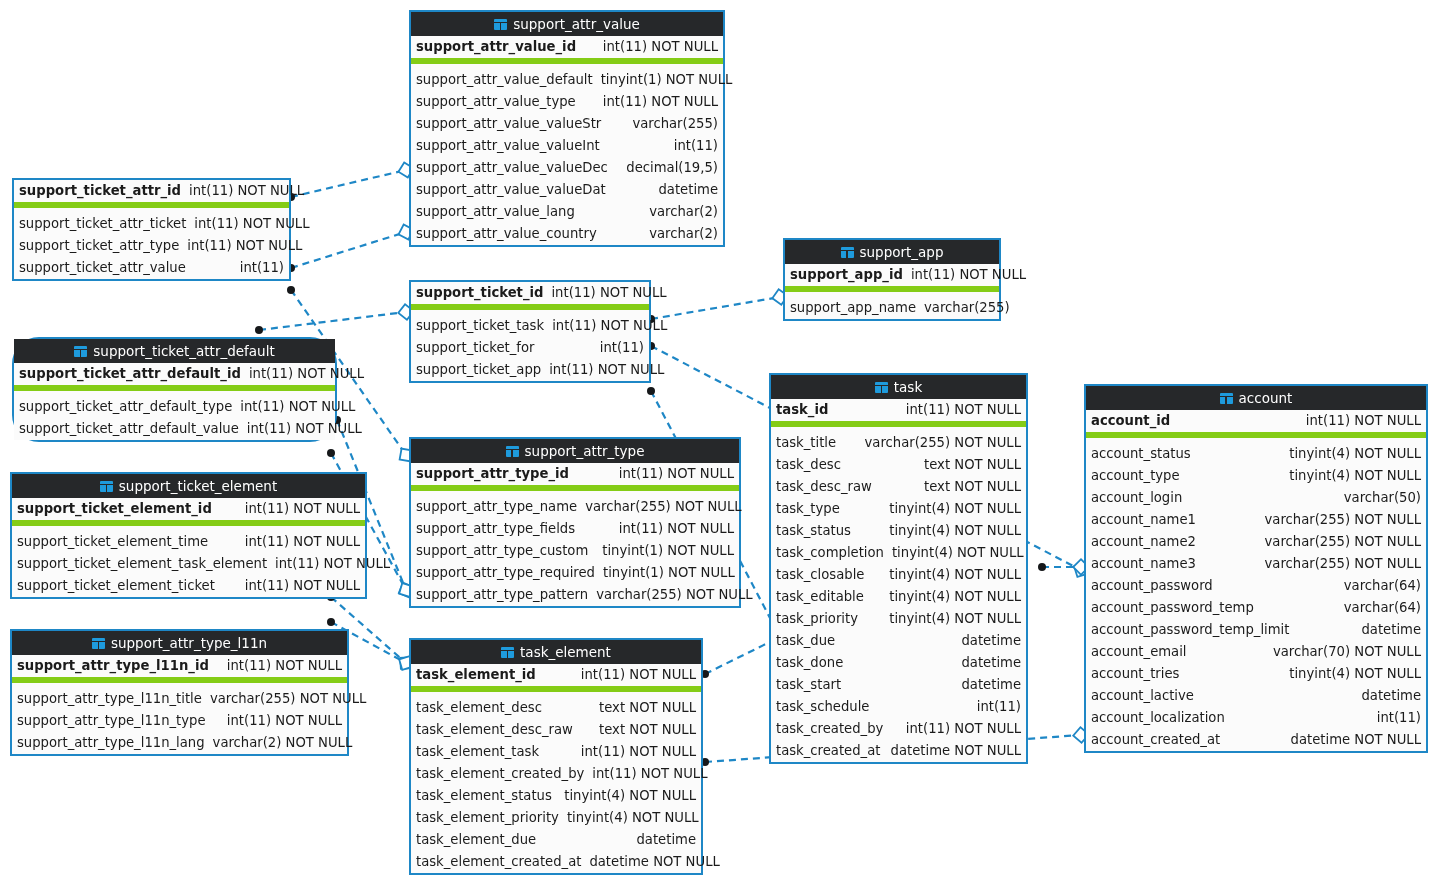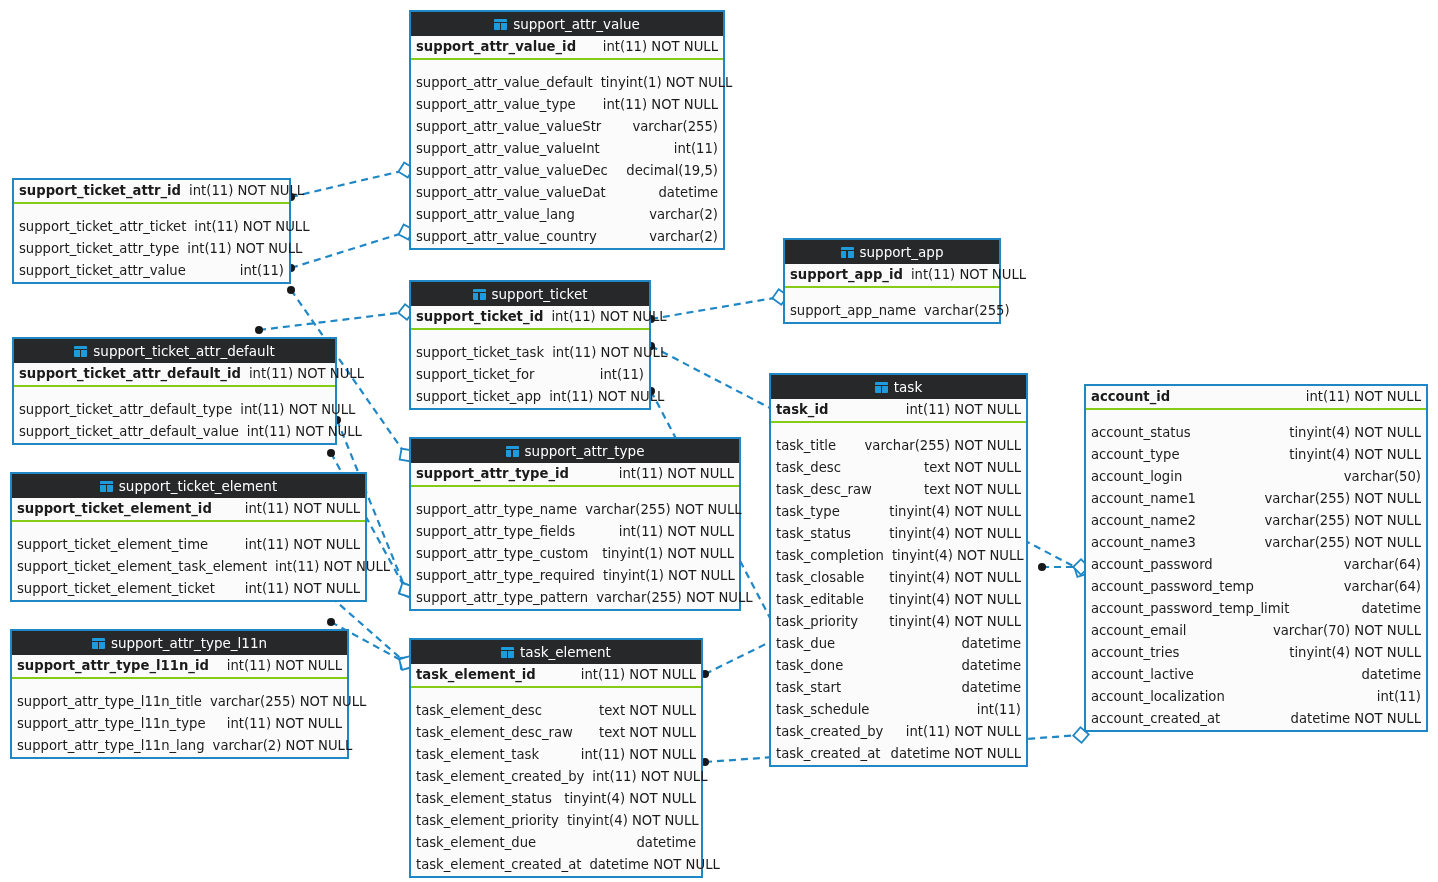--- a/index.html
+++ b/index.html
@@ -38,38 +38,38 @@
     border-radius:1px;
     flex:0 0 auto;
   }
   .tbl-icon::before{
     content:"";position:absolute;left:0;right:0;top:3.5px;height:1.2px;background:#26282a;
   }
   .tbl-icon::after{
     content:"";position:absolute;top:3.5px;bottom:0;left:5.9px;width:1.2px;background:#26282a;
   }
   .pk-row{
-    border-bottom:2px solid #84cc16;
+    border-bottom:6px solid #84cc16;
   }
   .row{
     display:flex;
     align-items:center;
     justify-content:space-between;
     height:22px;
     line-height:22px;
     font-size:13.2px;
     color:#1b1b1b;
     padding:0 5px;
     white-space:nowrap;
     background:#fbfbfb;
   }
   .row .col{ text-align:left; padding-right:8px;}
   .row .typ{ text-align:right; color:#1b1b1b;}
   .pk-row .col{font-weight:bold;}
-  .body-rows{padding-top:12px;}
+  .body-rows{padding-top:5px;}
 </style>
 </head>
 <body>
 
 <div id="canvas">
   <svg id="lines" viewBox="0 0 1438 882" xmlns="http://www.w3.org/2000/svg">
       <g>
         <line x1="291" y1="197" x2="406" y2="170" stroke="#1e87c6" stroke-width="2.2" stroke-dasharray="7,5"></line>
         <circle cx="291" cy="197" r="4" fill="#16181a"></circle>
         <rect x="400.5" y="164.5" width="11" height="11" fill="#ffffff" stroke="#1e87c6" stroke-width="1.8" transform="rotate(31.787253121664758,406,170)"></rect>
@@ -214,44 +214,40 @@
         <span class="typ">int(11) NOT NULL</span>
       </div>
       <div class="body-rows">
         <div class="row">
           <span class="col">support_app_name</span>
           <span class="typ">varchar(255)</span>
         </div>
       </div>
     </div>
     <div class="tbl" style="left: 409px; top: 280px; width: 242px;">
-      <div class="tbl-hdr">
-        <span class="tbl-icon"></span>
-        <span>support_ticket</span>
-      </div>
       <div class="row pk-row">
         <span class="col">support_ticket_id</span>
         <span class="typ">int(11) NOT NULL</span>
       </div>
       <div class="body-rows">
         <div class="row">
           <span class="col">support_ticket_task</span>
           <span class="typ">int(11) NOT NULL</span>
         </div>
         <div class="row">
           <span class="col">support_ticket_for</span>
           <span class="typ">int(11)</span>
         </div>
         <div class="row">
           <span class="col">support_ticket_app</span>
           <span class="typ">int(11) NOT NULL</span>
         </div>
       </div>
     </div>
-    <div class="tbl" style="left: 12px; top: 337px; width: 325px;">
+    <div class="tbl" style="left: 12px; top: 337px; width: 325px; border-radius: 27px;">
       <div class="tbl-hdr">
         <span class="tbl-icon"></span>
         <span>support_ticket_attr_default</span>
       </div>
       <div class="row pk-row">
         <span class="col">support_ticket_attr_default_id</span>
         <span class="typ">int(11) NOT NULL</span>
       </div>
       <div class="body-rows">
         <div class="row">
@@ -330,20 +326,24 @@
           <span class="col">task_created_by</span>
           <span class="typ">int(11) NOT NULL</span>
         </div>
         <div class="row">
           <span class="col">task_created_at</span>
           <span class="typ">datetime NOT NULL</span>
         </div>
       </div>
     </div>
     <div class="tbl" style="left: 1084px; top: 384px; width: 344px;">
+      <div class="tbl-hdr">
+        <span class="tbl-icon"></span>
+        <span>account</span>
+      </div>
       <div class="row pk-row">
         <span class="col">account_id</span>
         <span class="typ">int(11) NOT NULL</span>
       </div>
       <div class="body-rows">
         <div class="row">
           <span class="col">account_status</span>
           <span class="typ">tinyint(4) NOT NULL</span>
         </div>
         <div class="row">

